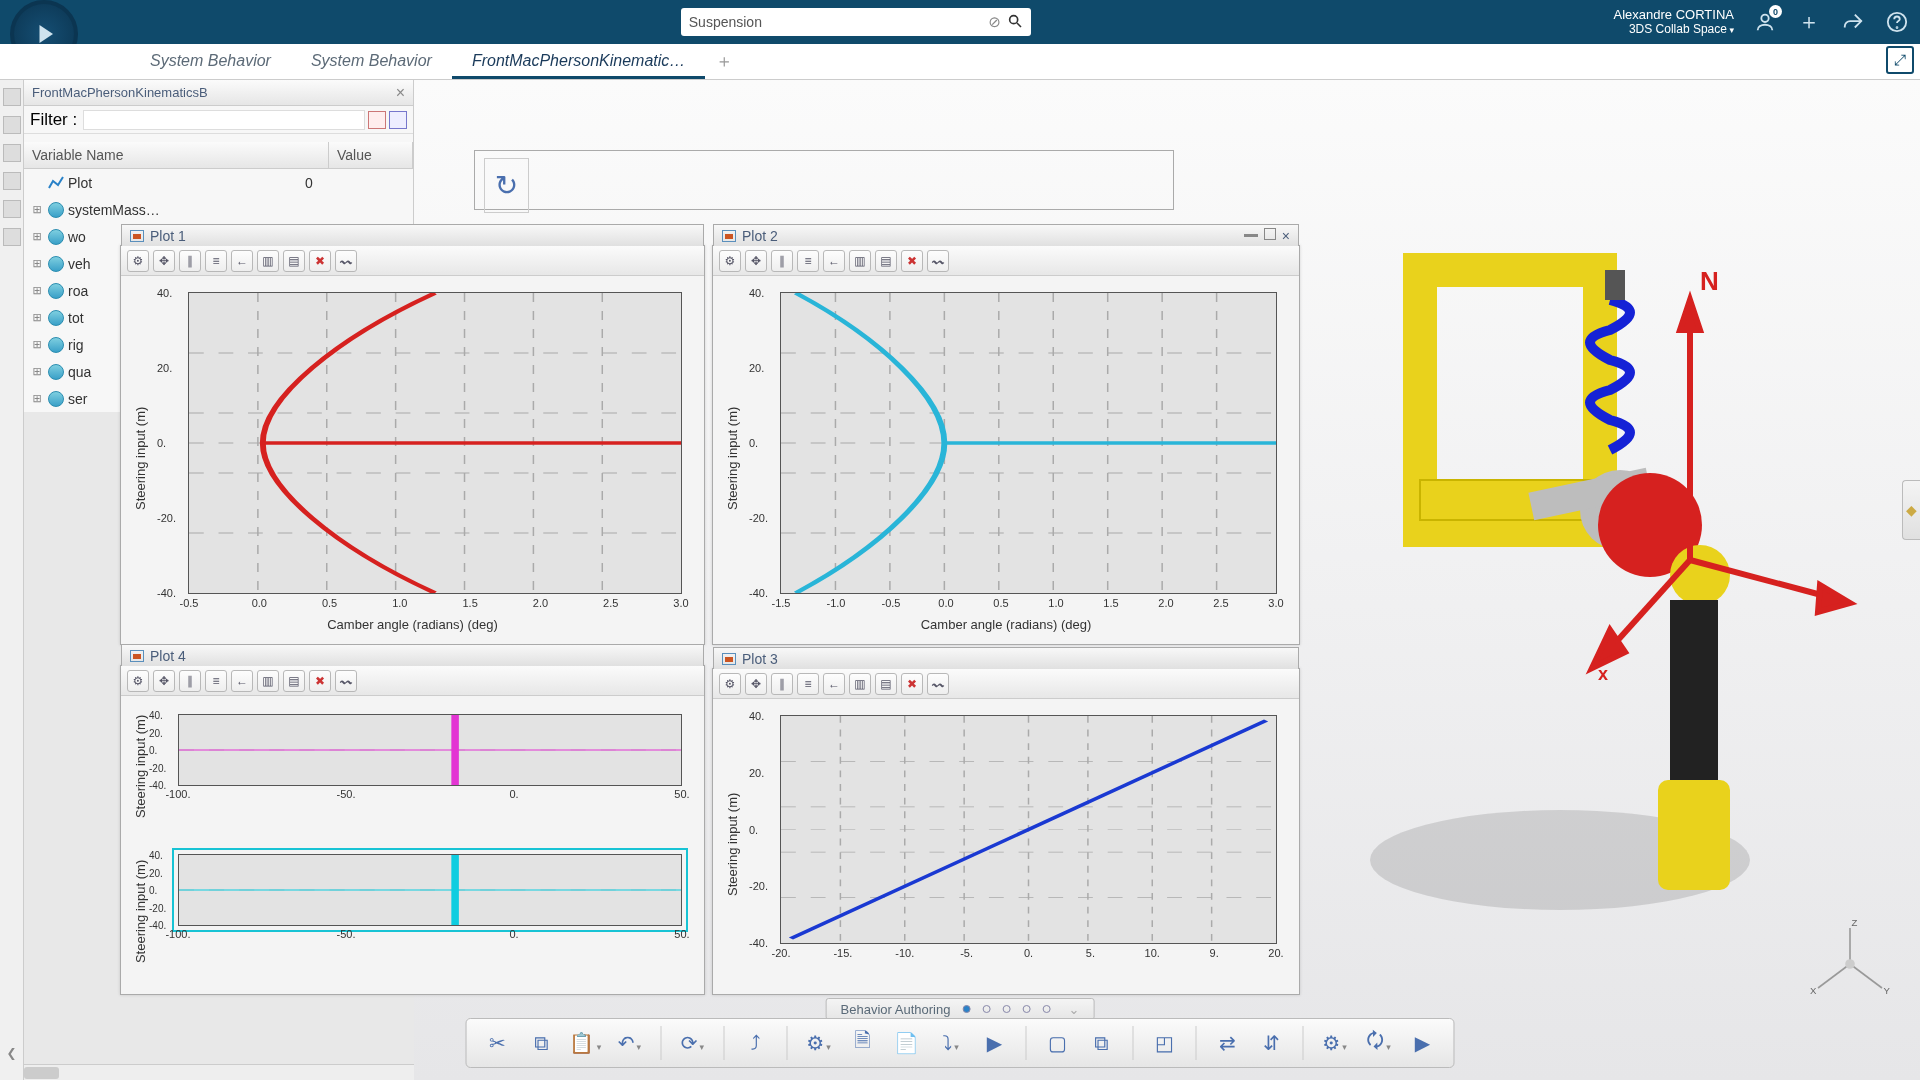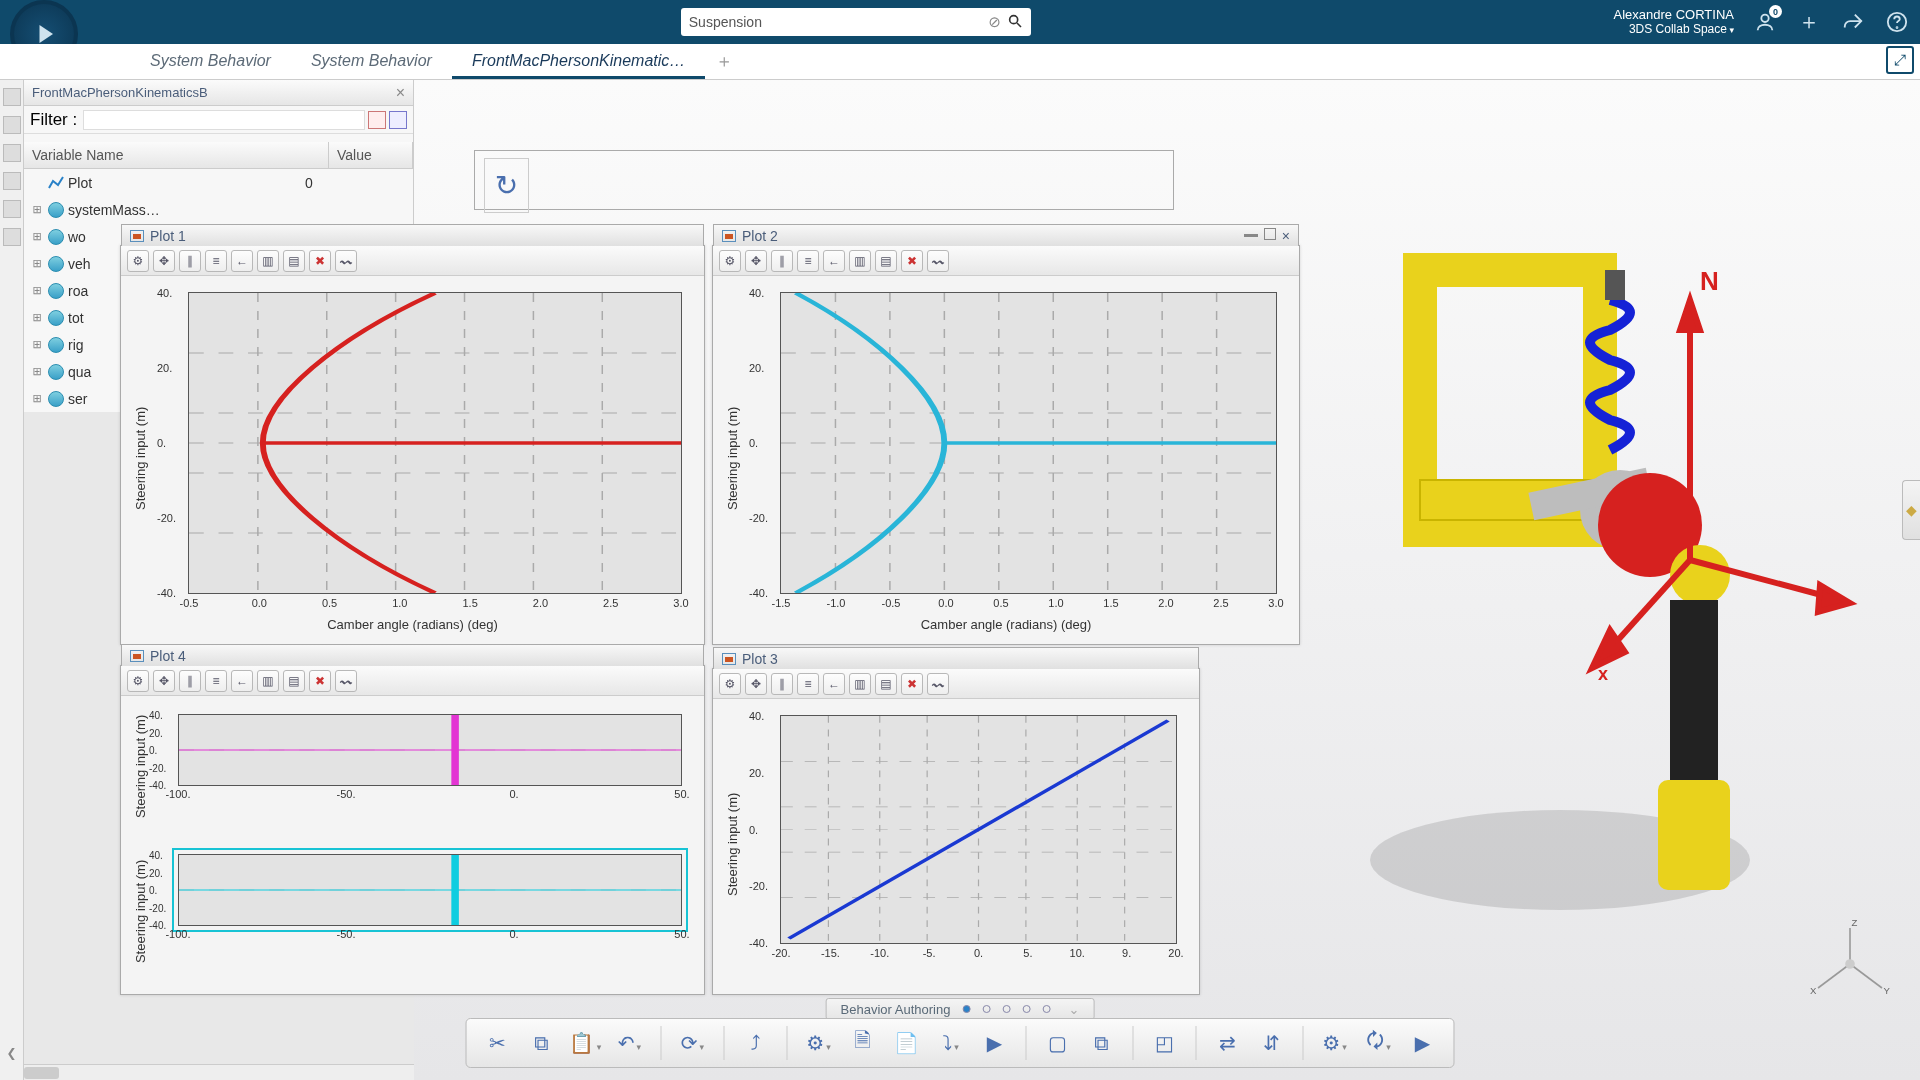--- a/index.html
+++ b/index.html
@@ -461,21 +461,21 @@
       </div>
     <div id="p4b-xticks" style="position:absolute; left:45px; right:10px; top:224px; height:14px;">
         <span class="tick" style="left: 0%; transform: translateX(-50%); position: absolute;">-100.</span>
         <span class="tick" style="left: 33.3333%; transform: translateX(-50%); position: absolute;">-50.</span>
         <span class="tick" style="left: 66.6667%; transform: translateX(-50%); position: absolute;">0.</span>
         <span class="tick" style="left: 100%; transform: translateX(-50%); position: absolute;">50.</span>
       </div>
   </div>
 </div>
 
-<div class="plotwin" style="left:712px; top:668px; width:488px; height:327px;">
+<div class="plotwin" style="left:712px; top:668px; width:588px; height:327px;">
   <div class="pw-titlebar">
       <span class="picon"></span>
       <span>Plot 3</span>
     </div>
   <div class="pw-toolbar">
    <div class="tb">⚙</div>
       <div class="tb">✥</div>
       <div class="tb">∥</div>
       <div class="tb">≡</div>
       <div class="tb">←</div>

